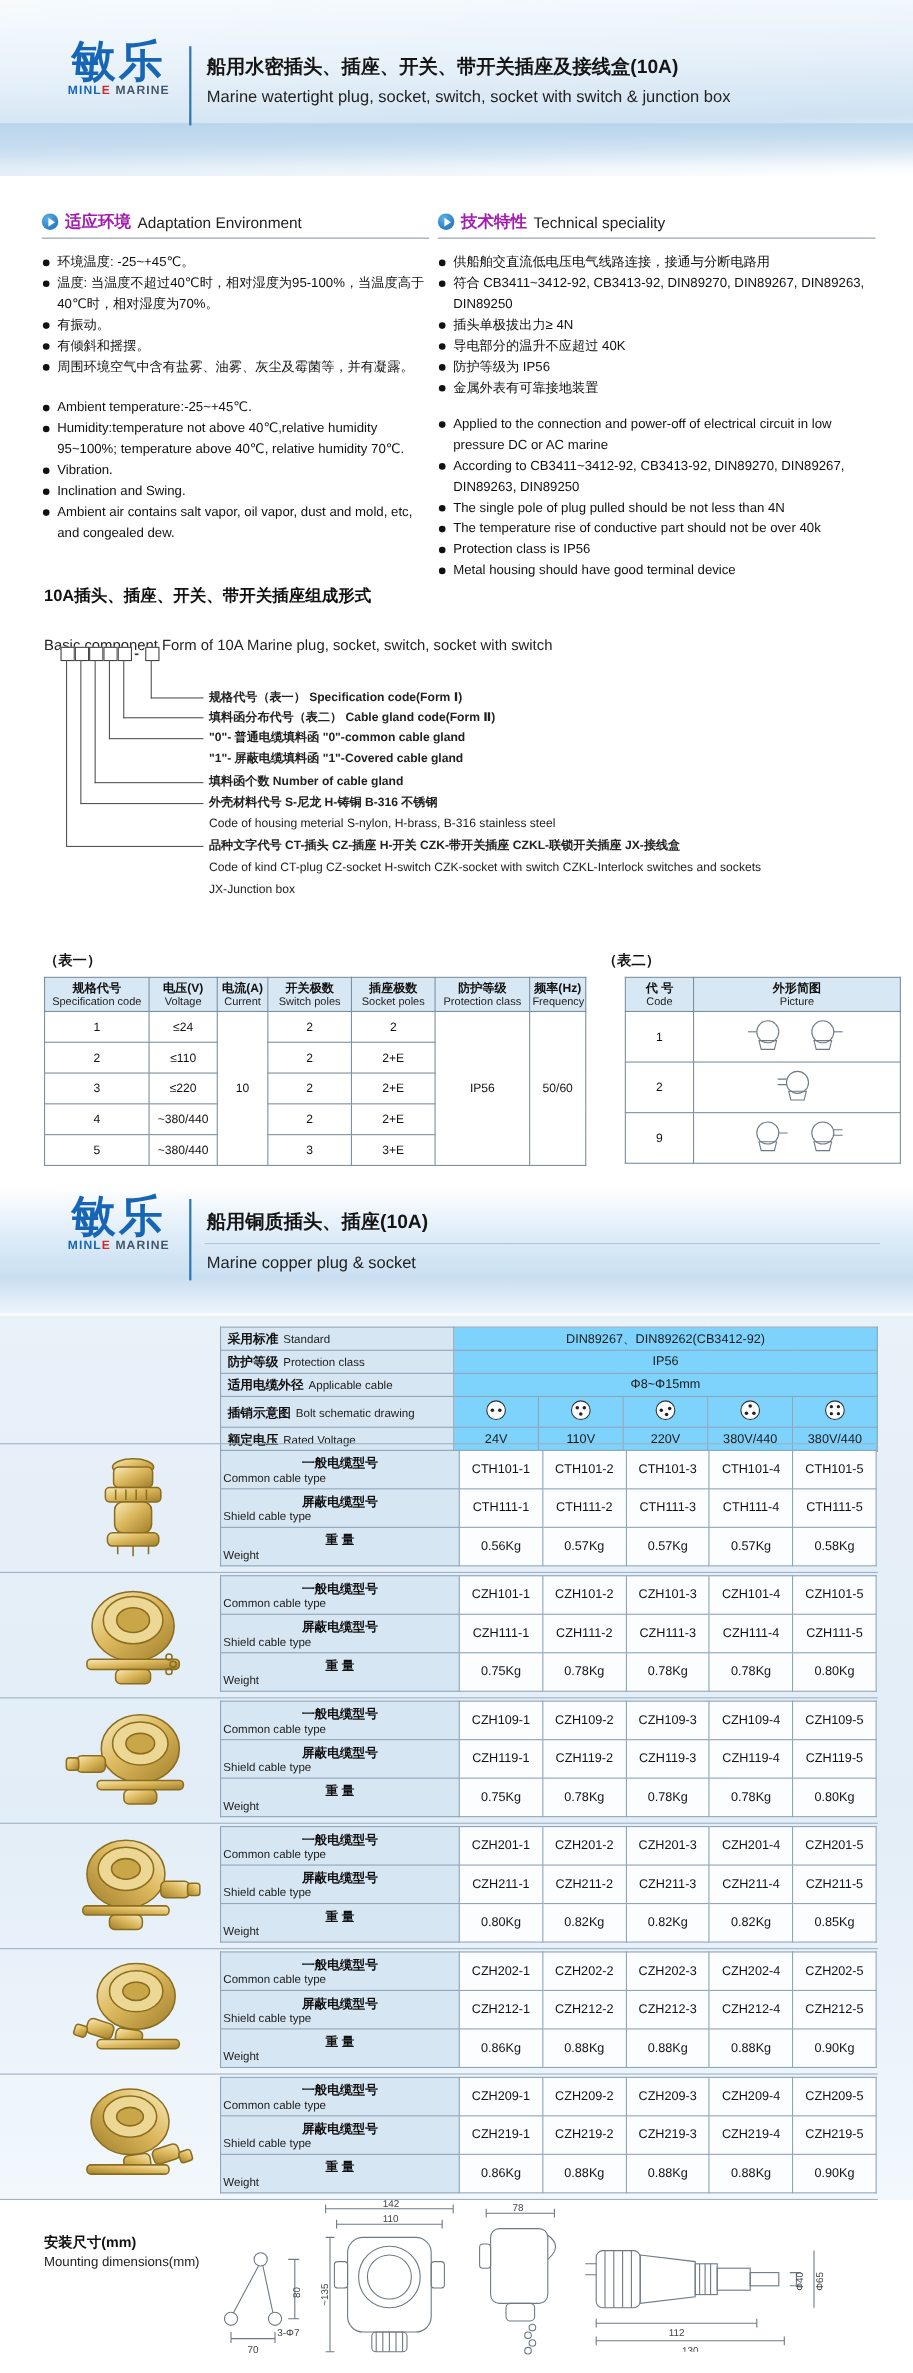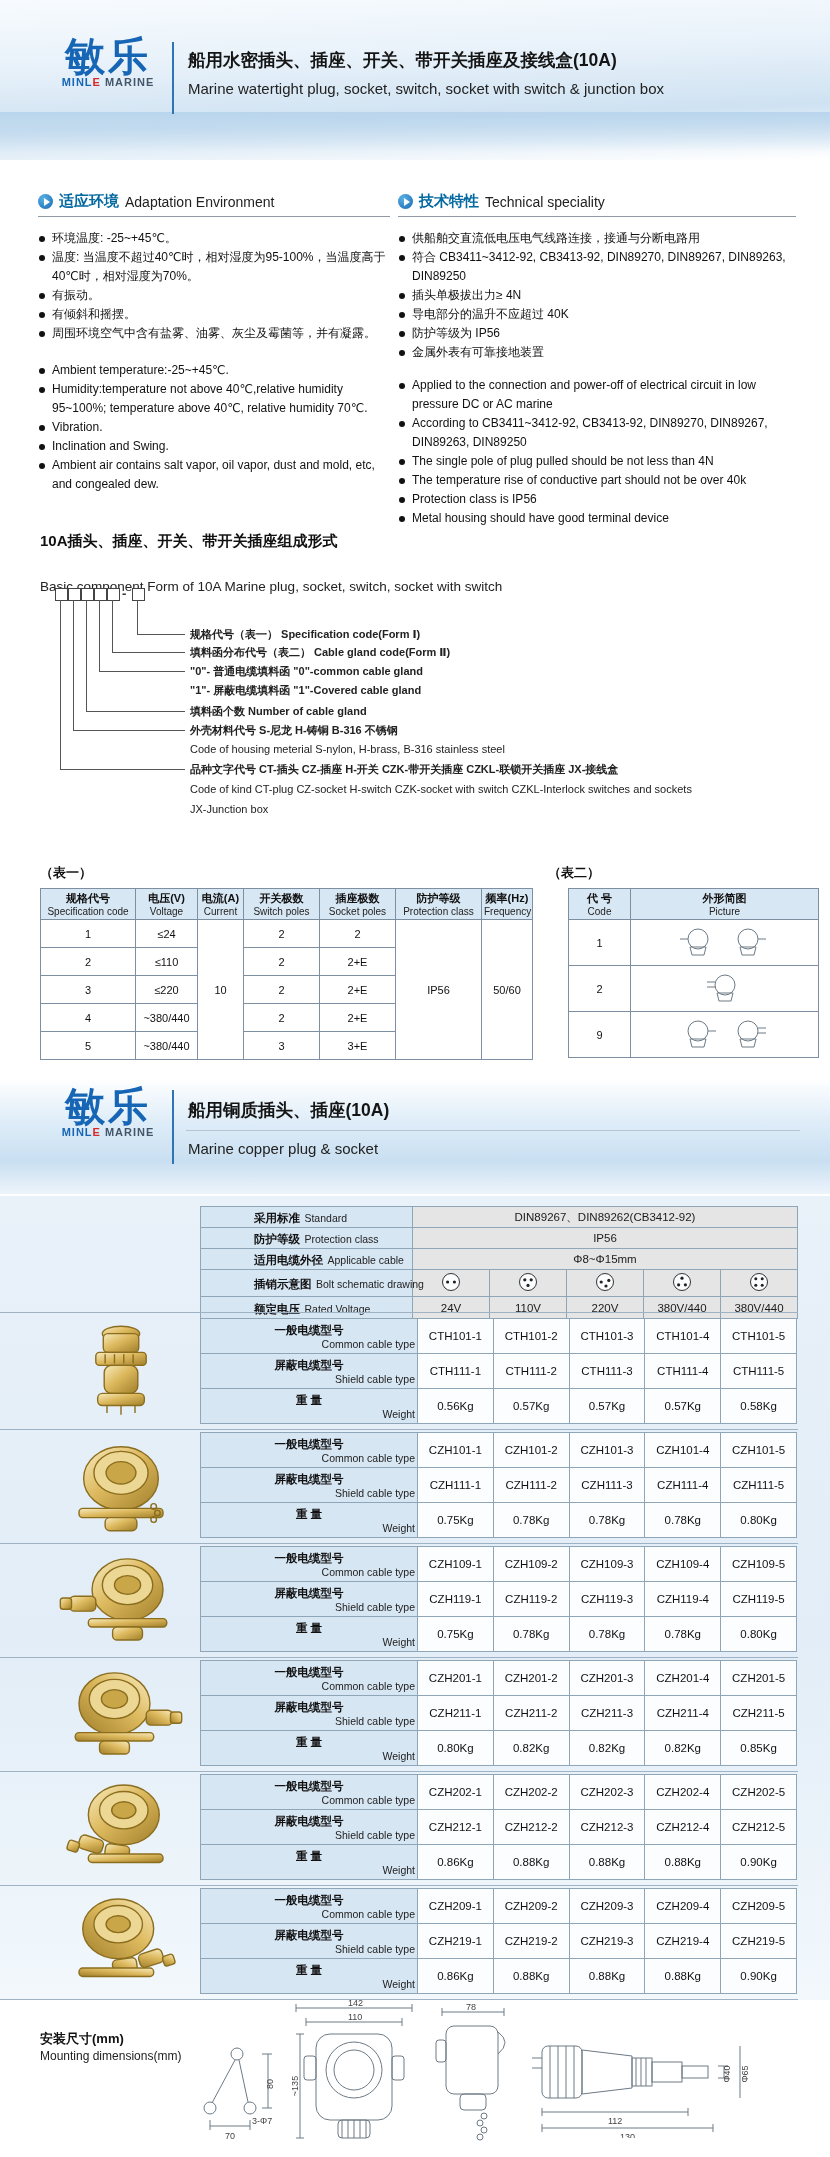--- a/index.html
+++ b/index.html
@@ -26,21 +26,21 @@
   .title-en{font-size:15px;color:#222;}
   .hdr2-rule{height:1px;background:#b7c5d2;}
 
   
   .sec-hdr{display:flex;align-items:center;gap:6px;}
   .sec-icon{width:15px;height:15px;border-radius:50%;
     background:radial-gradient(circle at 35% 30%,#59b0e4,#1668b3);
     display:inline-flex;align-items:center;justify-content:center;flex:0 0 15px;}
   .sec-icon::after{content:"";border-left:6px solid #fff;border-top:4px solid transparent;
     border-bottom:4px solid transparent;margin-left:2px;}
-  .sec-cn{font-size:15px;font-weight:700;color:#0369a1;}
+  .sec-cn{font-size:15px;font-weight:700;color:#a21caf;}
   .sec-en{font-size:14px;color:#222;}
   .sec-rule{height:1px;background:#8f9aa5;margin-top:5px;}
   ul.blist{list-style:none;margin:0;padding:0;}
   ul.blist li{position:relative;padding-left:14px;font-size:12px;line-height:19px;color:#111;}
   ul.blist li::before{content:"";position:absolute;left:1px;top:7px;width:6px;height:6px;
     border-radius:50%;background:#111;}
 
   
   .cf-title-cn{font-size:15px;font-weight:700;color:#111;}
   .cf-title-en{font-size:13.5px;color:#222;}
@@ -55,27 +55,27 @@
   table.t1,table.t2{border-collapse:collapse;table-layout:fixed;background:#fff;}
   .t1 th,.t2 th{background:#d8e7f4;border:1px solid #7d8fa0;padding:2px 2px;font-weight:400;}
   .t1 td,.t2 td{border:1px solid #7d8fa0;text-align:center;font-size:11px;color:#111;padding:1px;}
   .hcn{display:block;font-size:11px;font-weight:700;color:#111;}
   .hen{display:block;font-size:10px;color:#222;}
   .t1 td{height:25px;} .t2 td{height:43px;}
 
   
   table.st{border-collapse:collapse;table-layout:fixed;width:597px;}
   .st th{background:#d7e6f3;border:1px solid #8fa5b8;text-align:left;padding:1px 6px;font-weight:400;white-space:nowrap;}
-  .st td{border:1px solid #8fa5b8;background:#e5e5e5;text-align:center;font-size:11.5px;padding:1px;}
-  .lcn{font-size:11.5px;font-weight:700;color:#111;margin-left:47px;} .len{font-size:10.5px;color:#222;}
+  .st td{border:1px solid #8fa5b8;background:#7dd3fc;text-align:center;font-size:11.5px;padding:1px;}
+  .lcn{font-size:11.5px;font-weight:700;color:#111;} .len{font-size:10.5px;color:#222;}
   table.pt{border-collapse:collapse;table-layout:fixed;width:597px;}
   .pt th{width:212px;background:#d7e6f3;border:1px solid #8fa5b8;padding:1px 2px;font-weight:400;}
   .pt td{border:1px solid #8fa5b8;background:#fcfdff;font-size:11.5px;text-align:center;color:#111;}
   .pt .cn{display:block;font-size:11.5px;font-weight:700;color:#111;text-align:center;}
-  .pt .en{display:block;font-size:10.5px;color:#222;text-align:right;}
+  .pt .en{display:block;font-size:10.5px;color:#222;text-align:left;}
   .pt tr{height:35px;}
   .pgroup{left:0;width:800px;height:127px;}
   .pgroup .photo{position:absolute;left:46px;top:0;width:150px;height:106px;
      display:flex;align-items:center;justify-content:center;}
   .pgroup .ptwrap{position:absolute;left:200px;top:0;}
   .sep{left:0;width:798px;height:1px;background:#9fb2c3;}
 
   
   .mt-cn{font-size:13px;font-weight:700;color:#111;}
   .mt-en{font-size:12px;color:#222;}

